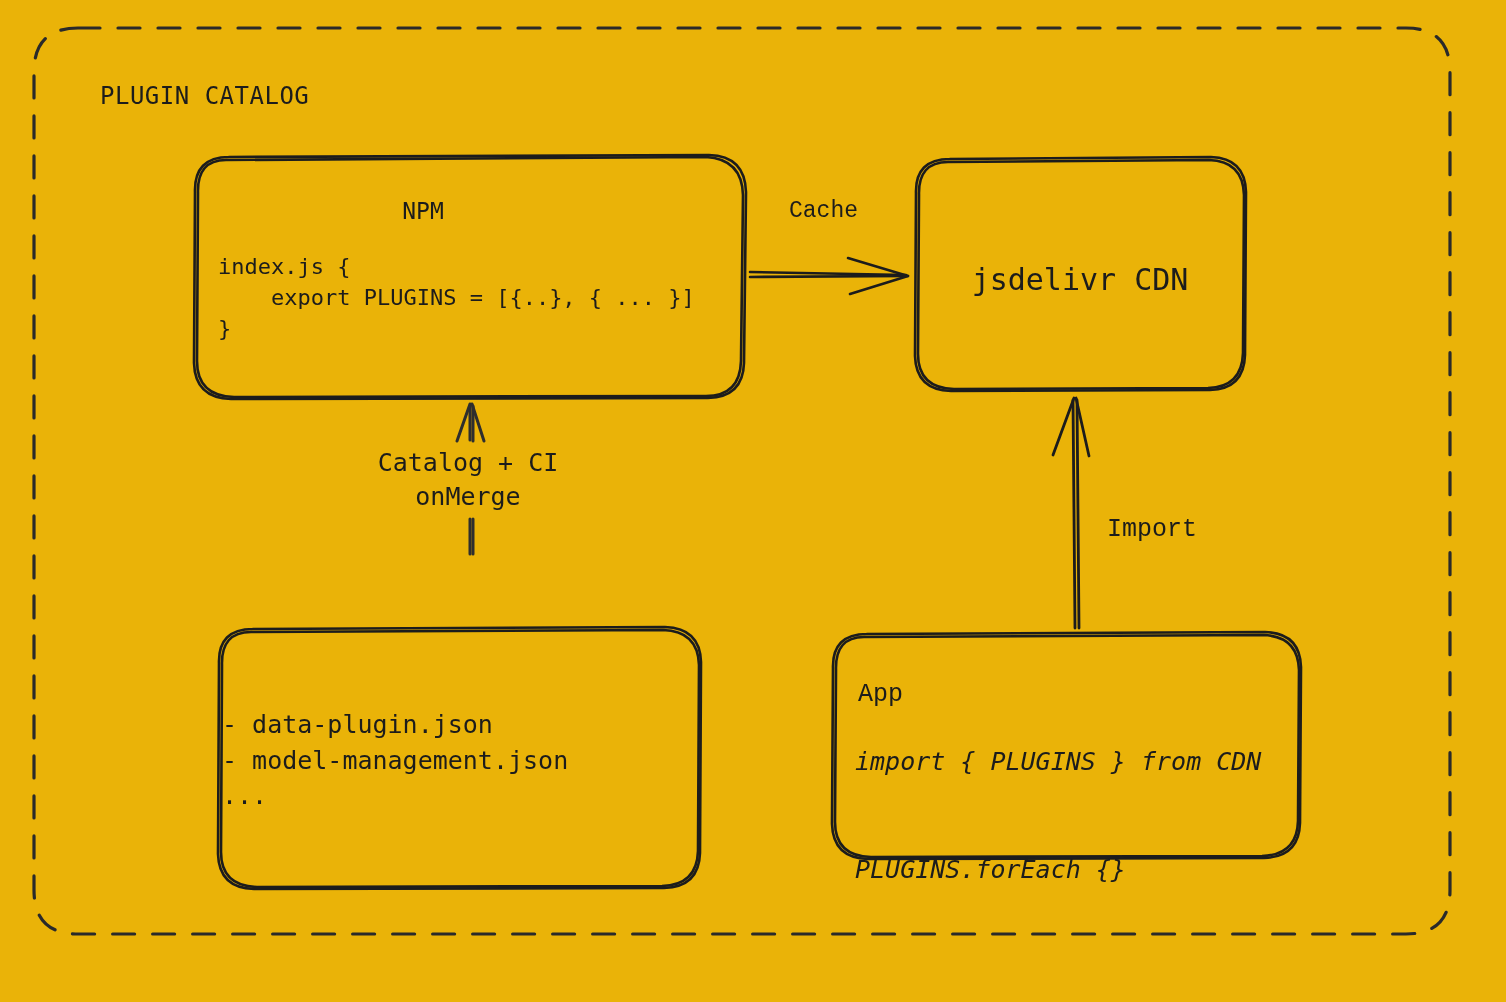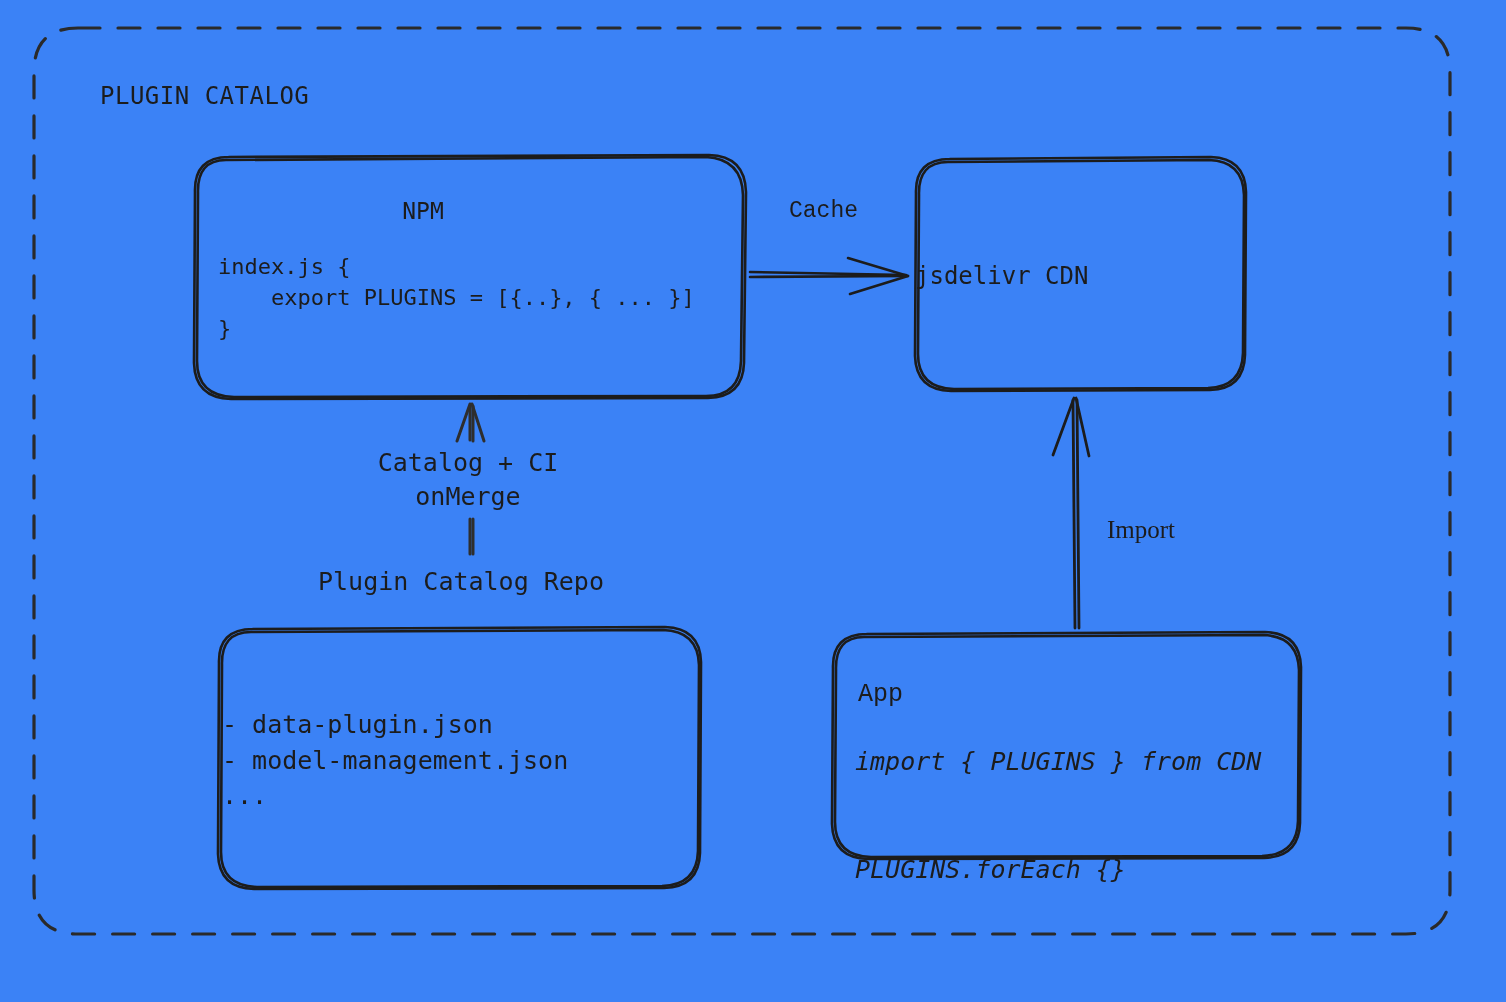--- a/index.html
+++ b/index.html
@@ -9,21 +9,21 @@
     background: #ffffff;
   }
   body {
     font-family: "DejaVu Sans Mono", monospace;
     color: #1c1c1c;
   }
   #canvas {
     position: relative;
     width: 1506px;
     height: 1002px;
-    background: #3b82f6;
+    background: #eab308;
     overflow: hidden;
   }
   #sketch {
     position: absolute;
     left: 0;
     top: 0;
     width: 1506px;
     height: 1002px;
     pointer-events: none;
   }
@@ -33,21 +33,21 @@
     line-height: 1.35;
     color: #1c1c1c;
   }
   .mono {
     font-family: "DejaVu Sans Mono", monospace;
   }
   .sans {
     font-family: Liberation Mono, monospace;
   }
   .serifmono {
-    font-family: Liberation Serif, serif;
+    font-family: Liberation Mono, monospace;
   }
 
   
   #group-title {
     left: 100px;
     top: 80px;
     font-size: 24px;
     letter-spacing: 0.5px;
   }
 
@@ -64,22 +64,22 @@
     top: 251px;
     font-size: 22px;
     line-height: 1.42;
   }
 
   
   #cdn-title {
     left: 915px;
     top: 260px;
     width: 330px;
-    text-align: left;
-    font-size: 24px;
+    text-align: center;
+    font-size: 30px;
   }
 
   
   #repo-caption {
     left: 222px;
     top: 565px;
     width: 478px;
     text-align: center;
     font-size: 25px;
   }
@@ -192,21 +192,20 @@
   <div class="lbl mono" id="group-title">PLUGIN CATALOG</div>
 
   <div class="lbl mono" id="npm-title">NPM</div>
 
   <div class="lbl mono" id="npm-code">index.js {
     export PLUGINS = [{..}, { ... }]
 }</div>
 
   <div class="lbl mono" id="cdn-title">jsdelivr CDN</div>
 
-  <div class="lbl mono" id="repo-caption">Plugin Catalog Repo</div>
 
   <div class="lbl mono" id="repo-list">- data-plugin.json
 - model-management.json
 ...</div>
 
   <div class="lbl sans" id="app-title">App</div>
 
   <div class="lbl mono" id="app-code">import { PLUGINS } from CDN
 
 PLUGINS.forEach {}</div>

